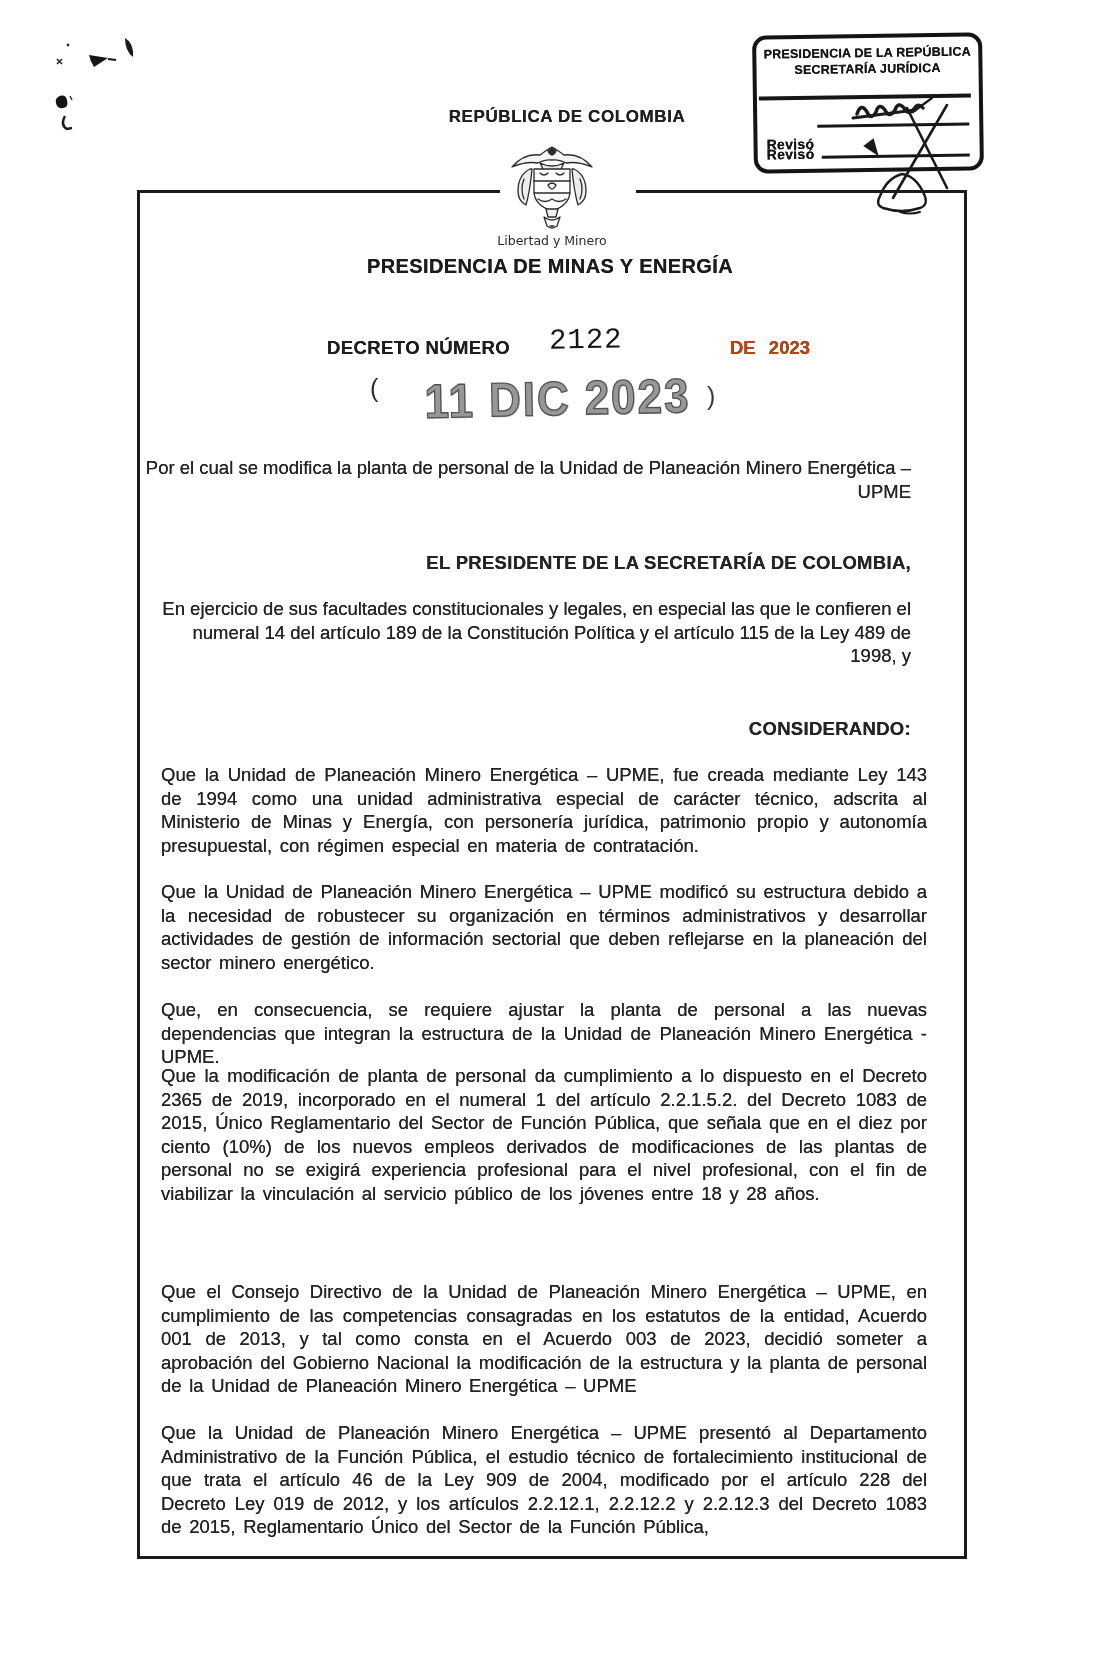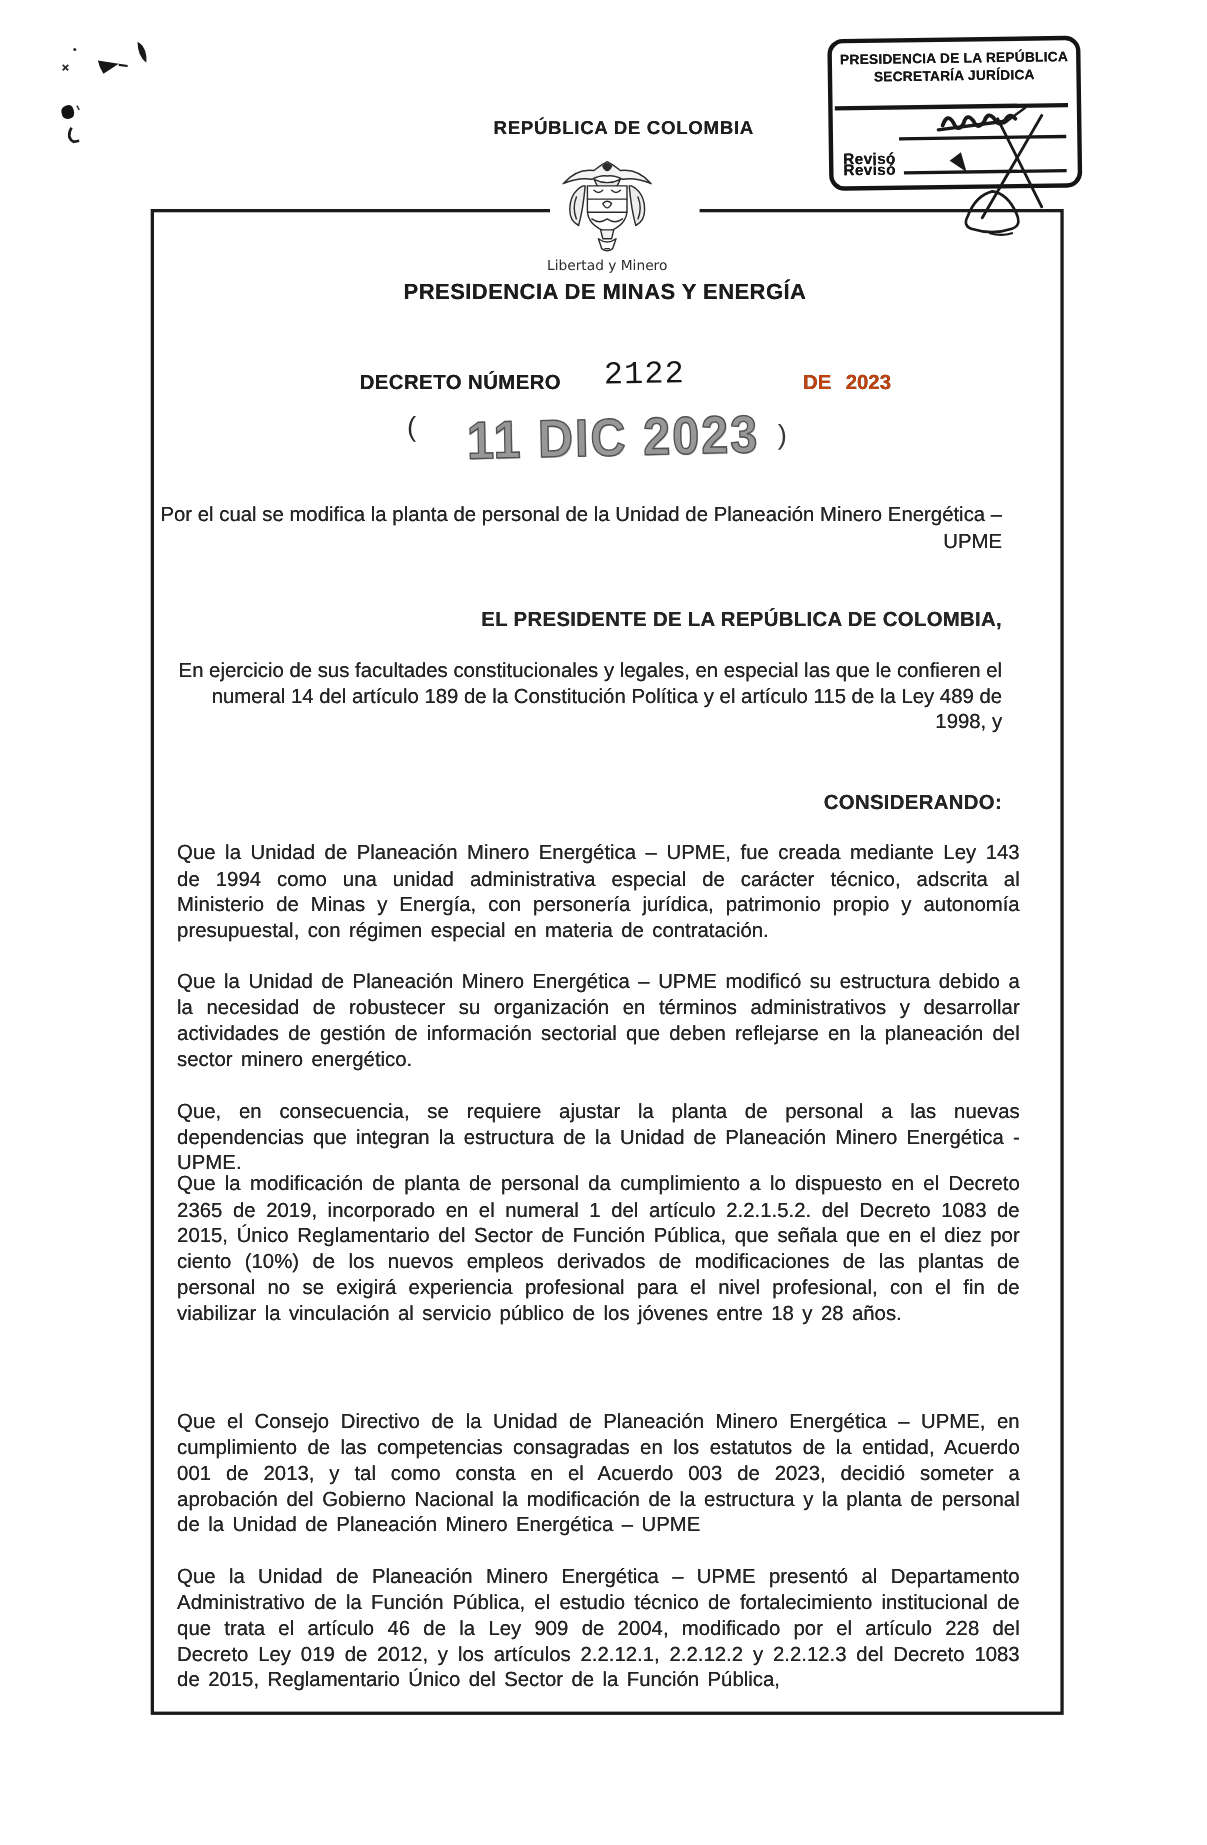--- a/index.html
+++ b/index.html
@@ -190,21 +190,21 @@
 <div id="decree-number-label" class="abs">DECRETO NÚMERO</div>
 <div id="decree-number" class="abs">2122</div>
 <div id="decree-year" class="abs">DE 2023</div>
 
 <div id="paren-open" class="abs">(</div>
 <div id="date-stamp" class="abs">11 DIC 2023</div>
 <div id="paren-close" class="abs">)</div>
 
 <div id="subject-paragraph" class="abs doc-text center-col">Por el cual se modifica la planta de personal de la Unidad de Planeación Minero Energética – UPME</div>
 
-<div id="issuer-heading" class="abs doc-text center-col bold">EL PRESIDENTE DE LA REPÚBLICA DE COLOMBIA,</div>
+<div id="issuer-heading" class="abs doc-text center-col bold">EL PRESIDENTE DE LA SECRETARÍA DE COLOMBIA,</div>
 
 <div id="authority-paragraph" class="abs doc-text center-col">En ejercicio de sus facultades constitucionales y legales, en especial las que le confieren el numeral 14 del artículo 189 de la Constitución Política y el artículo 115 de la Ley 489 de 1998, y</div>
 
 <div id="considering-heading" class="abs doc-text center-col bold">CONSIDERANDO:</div>
 
 <div id="recital-0" class="abs doc-text recital">Que la Unidad de Planeación Minero Energética – UPME, fue creada mediante Ley 143 de 1994 como una unidad administrativa especial de carácter técnico, adscrita al Ministerio de Minas y Energía, con personería jurídica, patrimonio propio y autonomía presupuestal, con régimen especial en materia de contratación.</div>
 <div id="recital-1" class="abs doc-text recital">Que la Unidad de Planeación Minero Energética – UPME modificó su estructura debido a la necesidad de robustecer su organización en términos administrativos y desarrollar actividades de gestión de información sectorial que deben reflejarse en la planeación del sector minero energético.</div>
 <div id="recital-2" class="abs doc-text recital">Que, en consecuencia, se requiere ajustar la planta de personal a las nuevas dependencias que integran la estructura de la Unidad de Planeación Minero Energética - UPME.</div>
 <div id="recital-3" class="abs doc-text recital">Que la modificación de planta de personal da cumplimiento a lo dispuesto en el Decreto 2365 de 2019, incorporado en el numeral 1 del artículo 2.2.1.5.2. del Decreto 1083 de 2015, Único Reglamentario del Sector de Función Pública, que señala que en el diez por ciento (10%) de los nuevos empleos derivados de modificaciones de las plantas de personal no se exigirá experiencia profesional para el nivel profesional, con el fin de viabilizar la vinculación al servicio público de los jóvenes entre 18 y 28 años.</div>
 <div id="recital-4" class="abs doc-text recital">Que el Consejo Directivo de la Unidad de Planeación Minero Energética – UPME, en cumplimiento de las competencias consagradas en los estatutos de la entidad, Acuerdo 001 de 2013, y tal como consta en el Acuerdo 003 de 2023, decidió someter a aprobación del Gobierno Nacional la modificación de la estructura y la planta de personal de la Unidad de Planeación Minero Energética – UPME</div>

